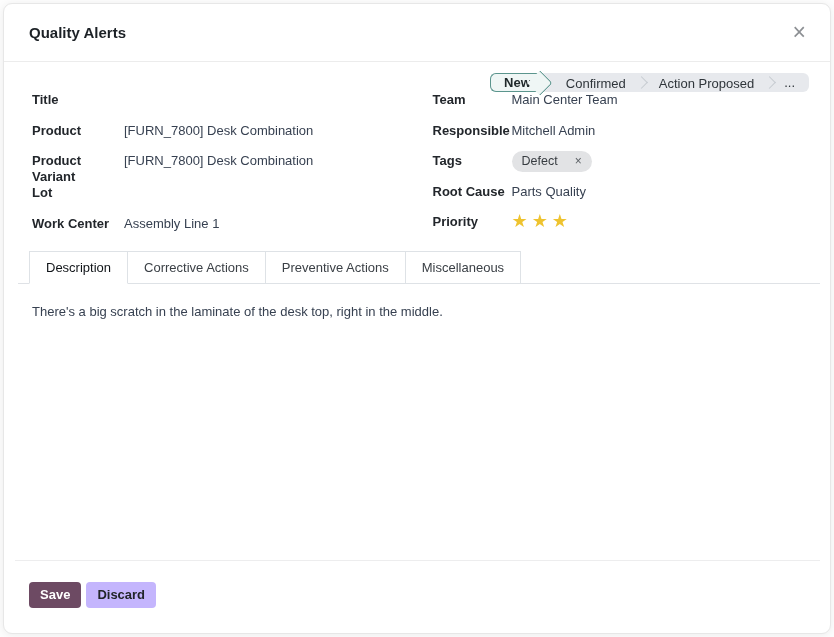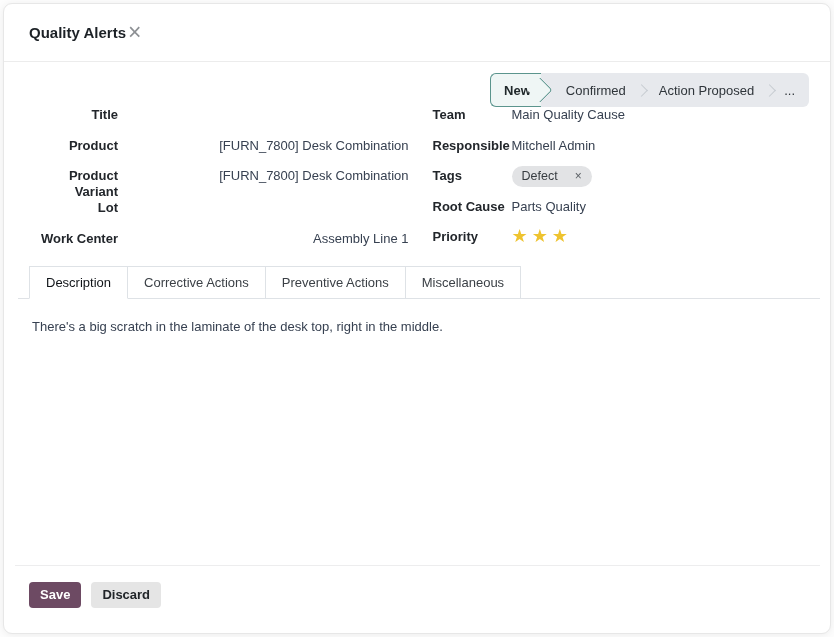--- a/index.html
+++ b/index.html
@@ -16,38 +16,38 @@
     border:1px solid #e7e7e7;
     border-radius:9px;
     box-shadow:0 1px 8px rgba(0,0,0,0.07);
     display:flex; flex-direction:column;
     overflow:hidden;
   }
   
   .modal-header{
     flex:none;
     height:57px;
-    display:flex; align-items:center; justify-content:flex-start;
+    display:flex; align-items:center; justify-content:space-between;
     padding:0 22px 0 25px;
     border-bottom:1px solid #ececec;
   }
   .modal-title{ font-size:15px; font-weight:700; color:#1c2126; }
   .close-btn{
     font-size:23px; line-height:1; color:#8d9094;
     background:none; border:none; cursor:pointer; padding:0 2px;
     font-family:"Liberation Sans", sans-serif; font-weight:400;
   }
   
   .modal-body{ flex:1; padding:0 21px 0 25px; overflow:hidden; }
   
   .statusbar-row{ display:flex; justify-content:flex-end; margin-top:11px; }
   .statusbar{
     display:flex; align-items:stretch;
     background:#e7e9ed; border-radius:6px;
-    height:34px; font-size:13px; color:#2f353a;
+    height:19px; font-size:13px; color:#2f353a;
   }
   .stage{ display:flex; align-items:center; padding:10px 13px; cursor:pointer; white-space:nowrap; }
   .stage.active{
     position:relative; z-index:2;
     background:#eff6f5;
     border:1px solid #5b958d; border-right:none;
     border-radius:6px 0 0 6px;
     padding:0 10px 0 13px;
     font-weight:700; color:#20292b;
     margin-right:12px;
@@ -74,21 +74,21 @@
   
   .fields{
     display:grid; grid-template-columns:1fr 1fr; column-gap:24px;
     margin-left:3px;
   }
   .fcol{ display:flex; flex-direction:column; }
   .frow{
     display:grid; align-items:start;
     min-height:30.5px; font-size:13px; line-height:16px;
   }
-  .fcol-left .frow{ grid-template-columns:92px 1fr;text-align:right; }
+  .fcol-left .frow{ grid-template-columns:92px 1fr; }
   .fcol-right .frow{ grid-template-columns:79px 1fr; }
   .flabel{ font-weight:700; color:#22262b; padding-right:6px; }
   .fvalue{ color:#374151; cursor:text; }
   .tag-pill{
     display:inline-flex; align-items:center; gap:17px;
     background:#e2e3e5; border-radius:11px;
     padding:2px 10px 3px 10px;
     font-size:12.5px; color:#373c41; margin-top:-3px;
   }
   .tag-remove{ color:#5c6166; font-size:12px; cursor:pointer; }
@@ -110,31 +110,31 @@
     margin-bottom:-1px; cursor:pointer; white-space:nowrap;
   }
   .tab:first-child{ border-left-width:1px; }
   .tab.active{ background:#fff; border-bottom-color:#fff; color:#101418; }
   .tab-content{ padding:19px 0 0 3px; font-size:13px; color:#374151; line-height:17px; }
   
   .modal-footer{
     flex:none;
     margin:0 10px 0 11px;
     border-top:1px solid #ededee;
-    padding:16px 14px 25px 14px;
-    display:flex; gap:10px;
+    padding:21px 14px 25px 14px;
+    display:flex; gap:5px;
   }
   .btn{
     font-family:"Liberation Sans", sans-serif;
     font-size:13px; font-weight:700;
     padding:5px 11px; border-radius:4px; border:none; cursor:pointer;
     line-height:16px;
   }
   .btn-save{ background:#6d4a63; color:#ffffff; }
-  .btn-discard{ background:#e5e5e5; color:#212529; }
+  .btn-discard{ background:#c4b5fd; color:#212529; }
 </style>
 </head>
 <body>
 
 <div class="modal">
 
   <div class="modal-header">
     <span class="modal-title">Quality Alerts</span>
     <button class="close-btn">×</button>
   </div>
@@ -173,21 +173,21 @@
         </div>
         <div class="frow">
           <span class="flabel">Work Center</span>
           <span class="fvalue">Assembly Line 1</span>
         </div>
       </div>
 
       <div class="fcol fcol-right">
         <div class="frow">
           <span class="flabel">Team</span>
-          <span class="fvalue">Main Quality Cause</span>
+          <span class="fvalue">Main Center Team</span>
         </div>
         <div class="frow">
           <span class="flabel">Responsible</span>
           <span class="fvalue">Mitchell Admin</span>
         </div>
         <div class="frow">
           <span class="flabel">Tags</span>
           <span>
             <span class="tag-pill">
               <span>Defect</span>

